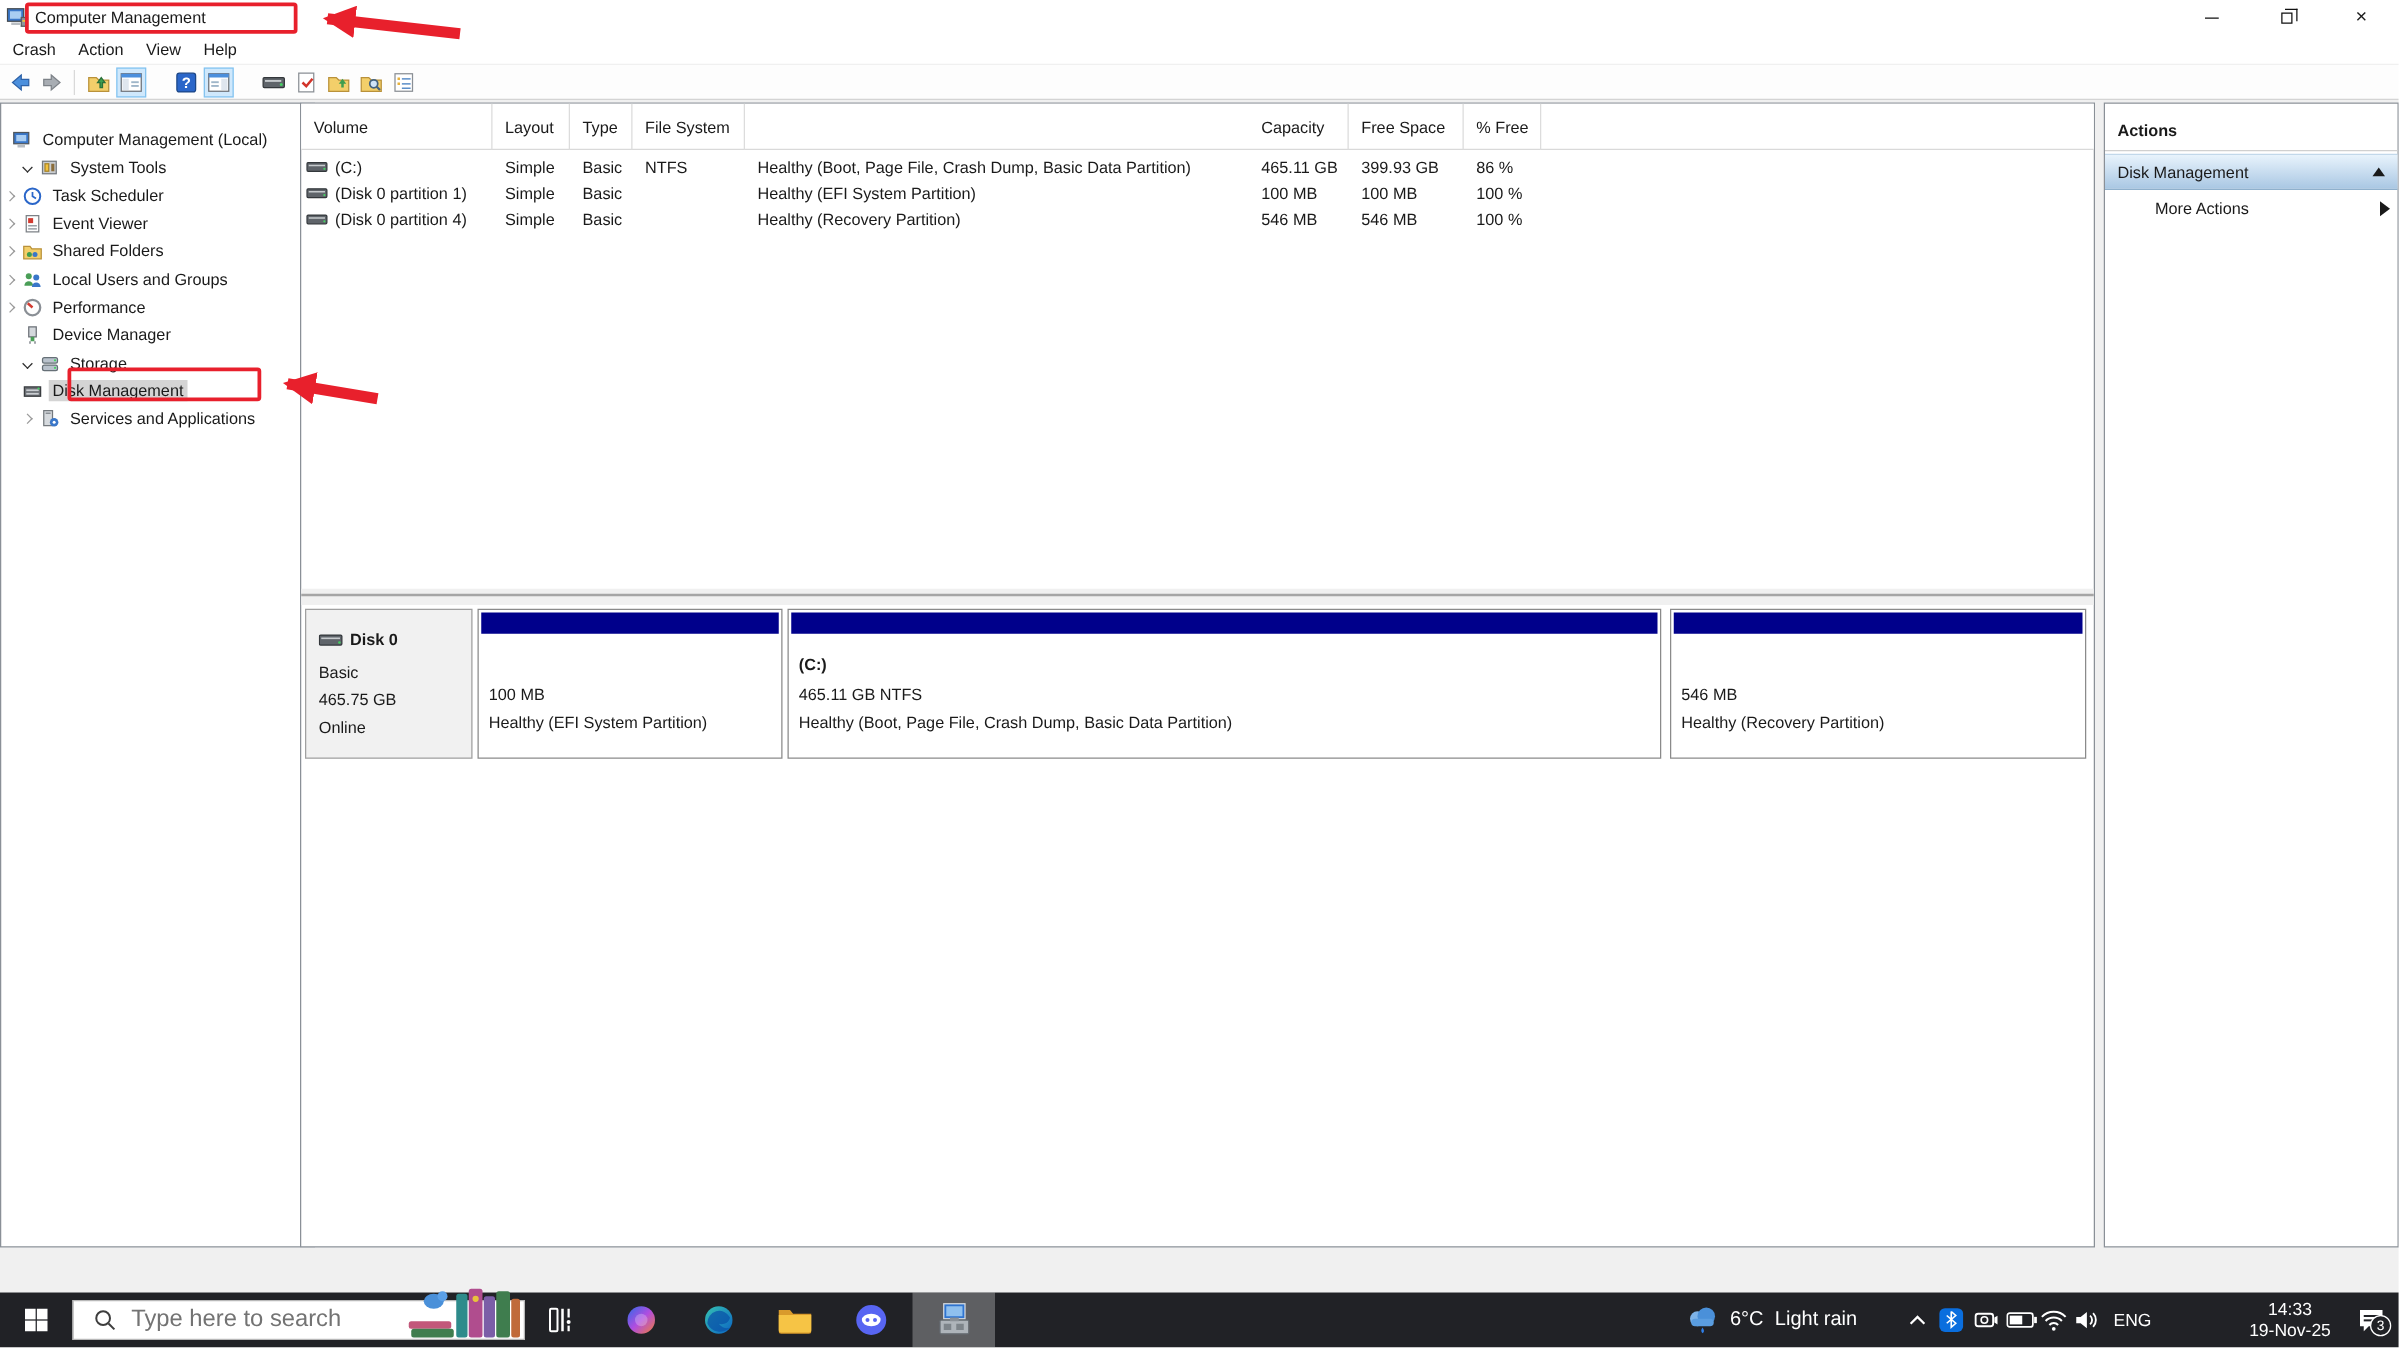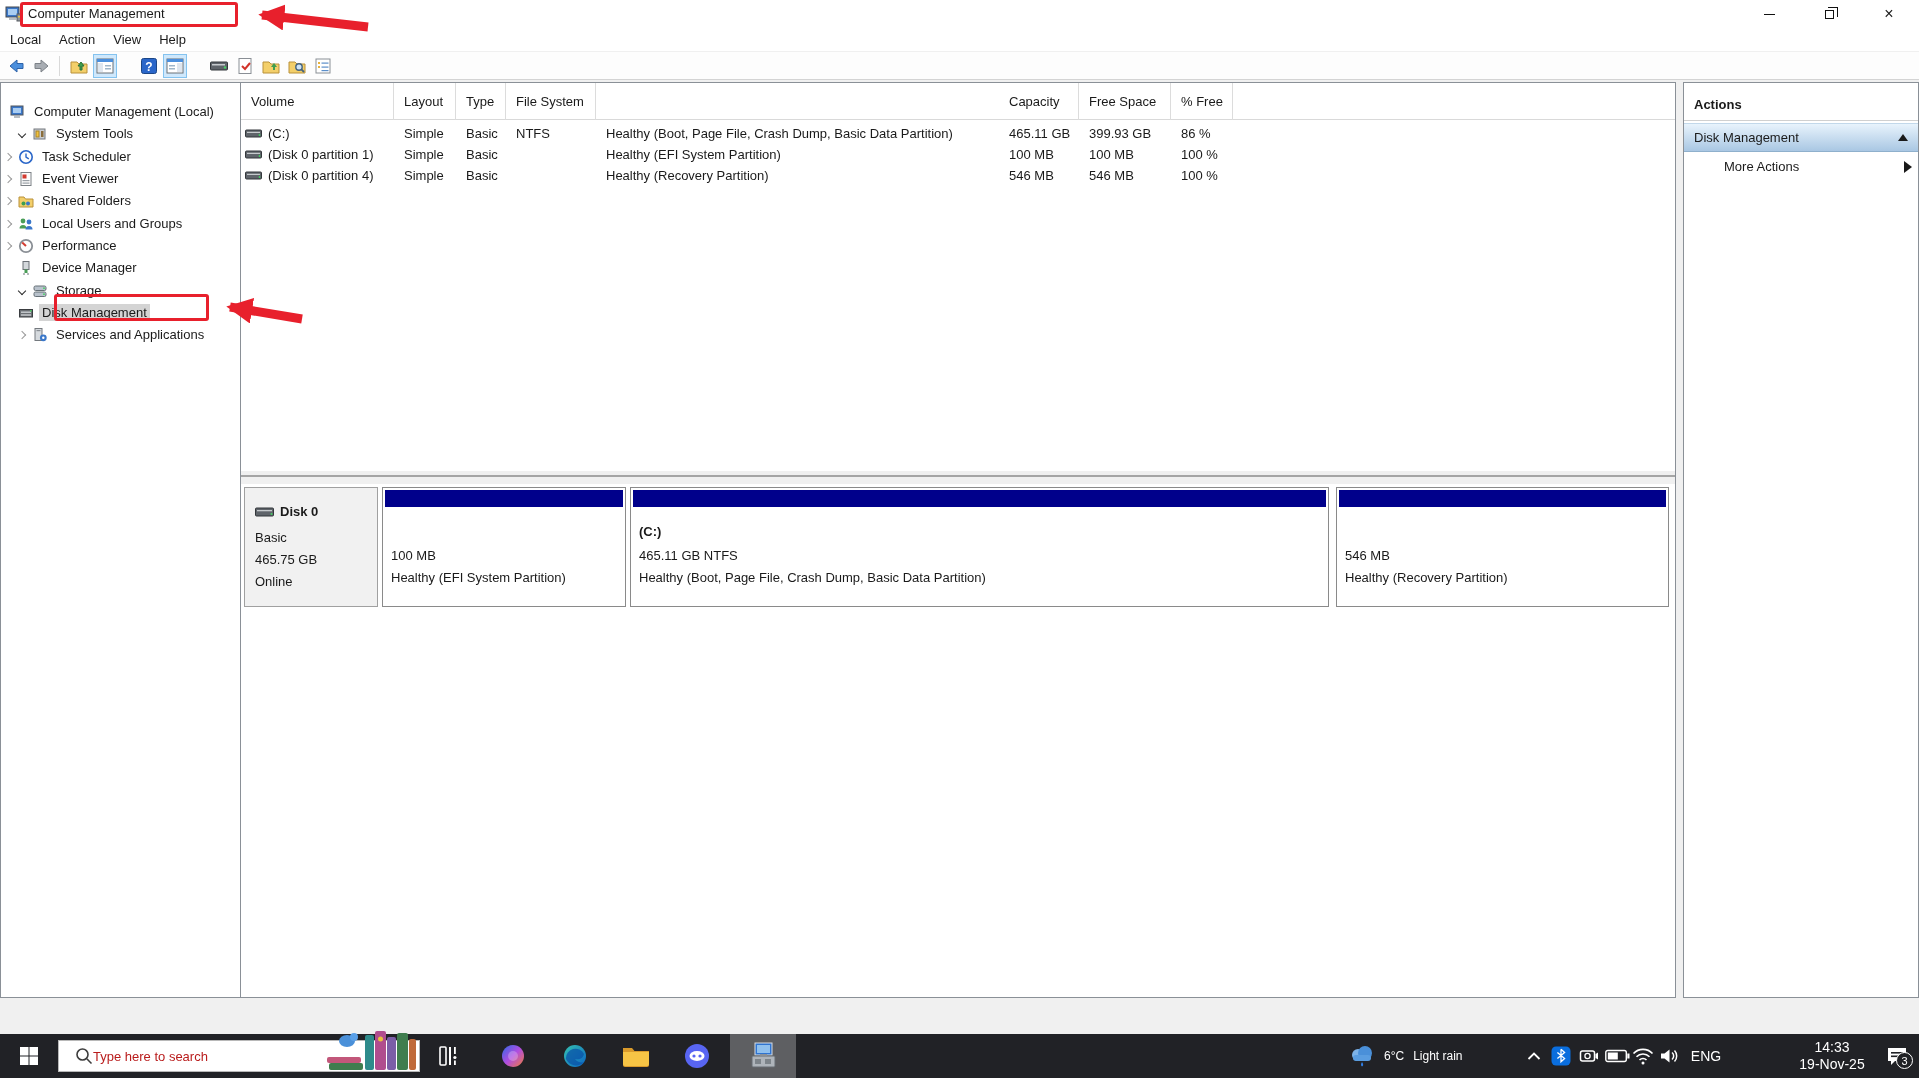--- a/index.html
+++ b/index.html
@@ -93,25 +93,25 @@
   #anno-box-title{left:20px;top:2px;width:218px;height:25px;}
   #anno-box-tree{left:54px;top:294px;width:155px;height:27px;}
   .anno-svg{position:absolute;left:0;top:0;width:1919px;height:1078px;z-index:41;pointer-events:none;}
 
   
   .taskbar{position:absolute;left:0;top:1034px;width:1919px;height:44px;background:#212226;color:#fff;}
   .tb-item{position:absolute;top:0;height:44px;display:flex;align-items:center;justify-content:center;}
   .start{left:0;width:58px;}
   .searchbox{position:absolute;left:58px;top:6px;width:362px;height:32px;background:#fff;border:1px solid #b8b8b8;display:flex;align-items:center;color:#3d3d3d;}
   .searchbox .mag{margin-left:16px;}
-  .searchbox .ph{font-size:13px;color:#b91c1c;}
+  .searchbox .ph{margin-left:12px;font-size:19px;color:#737373;}
   .books{position:absolute;right:2px;bottom:0;width:92px;height:42px;overflow:visible;}
   .appbtn{width:46px;}
   .active-app{left:730px;width:66px;background:rgba(255,255,255,0.28);}
-  .tray-text{font-size:12px;}
+  .tray-text{font-size:16px;}
   .eng{font-size:14px;}
   .clock{left:1782px;width:100px;flex-direction:column;justify-content:center;line-height:17px;font-size:14px;text-align:center;}
   .badge{position:absolute;left:1896px;top:1052px;width:17px;height:17px;border:1.5px solid #fff;border-radius:50%;background:#212226;color:#fff;font-size:11px;display:flex;align-items:center;justify-content:center;z-index:2;}
 </style>
 </head>
 <body>
 
 <div class="titlebar">
   <span class="title-icon">
     <svg width="18" height="18" viewBox="0 0 18 18">
@@ -130,21 +130,21 @@
     <div class="wbtn">
         <span class="restore-box"></span>
       </div>
     <div class="wbtn">
         <span class="close-glyph">×</span>
       </div>
   </div>
 </div>
 
 <div class="menubar">
-  <span class="menu-item">Local</span>
+  <span class="menu-item">Crash</span>
   <span class="menu-item">Action</span>
   <span class="menu-item">View</span>
   <span class="menu-item">Help</span>
 </div>
 
 <div class="toolbar">
   <div class="tbtn" style="margin-left:4px">
     <svg width="20" height="20" viewBox="0 0 20 20">
         <path d="M11 4 L4 10 L11 16 v-3.5 h6 v-5 h-6 z" fill="#4b8fdd" stroke="#2e62a8"></path>
       </svg>

